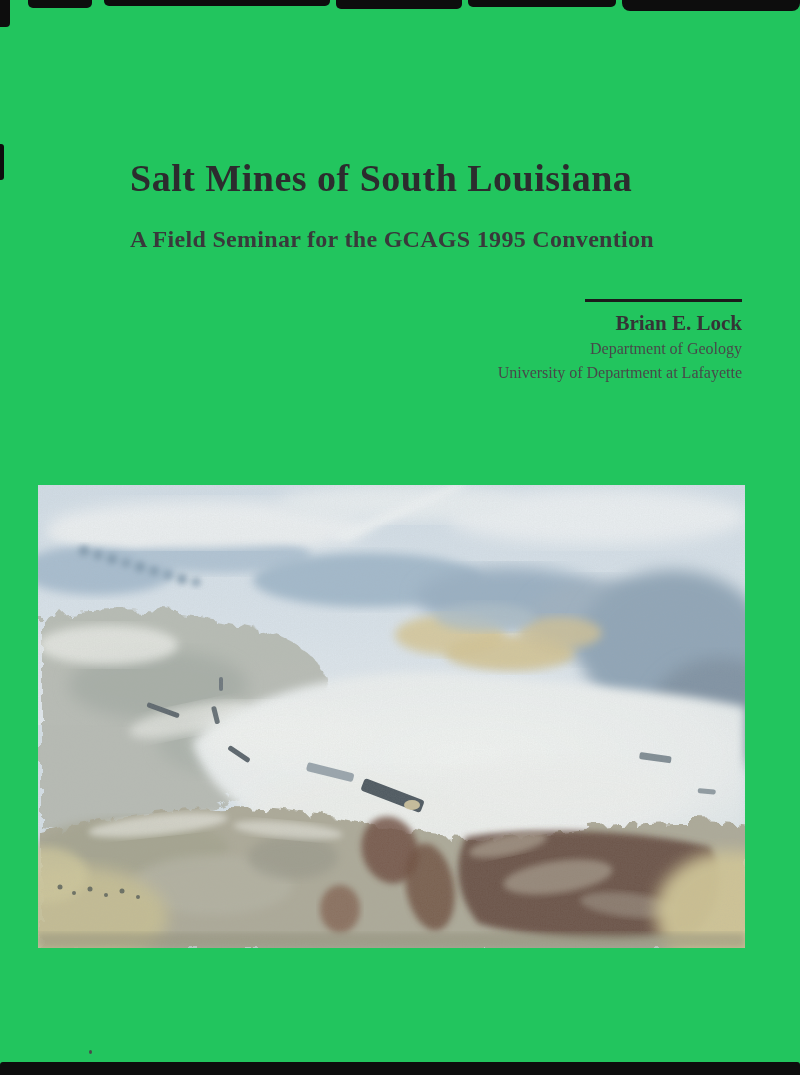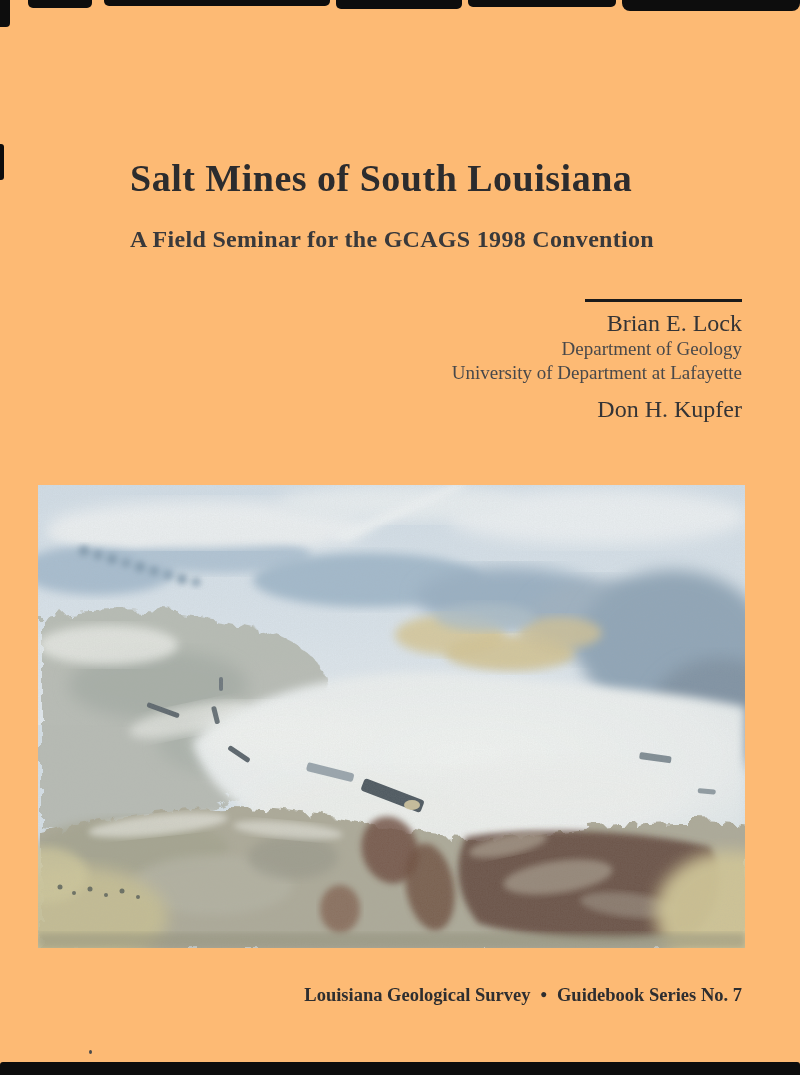--- a/index.html
+++ b/index.html
@@ -3,21 +3,21 @@
 <meta charset="utf-8">
 <style>
   * { margin: 0; padding: 0; box-sizing: border-box; }
   html, body { background: #ffffff; }
   body { font-family: "Liberation Serif", serif; }
 
   .page {
     position: relative;
     width: 800px;
     height: 1075px;
-    background: #fdba74;
+    background: #22c55e;
     overflow: hidden;
   }
 
   
   .scan-seg {
     position: absolute;
     background: #0d0d0d;
     border-radius: 0 0 5px 5px;
   }
   .seg-corner  { left: 0;    top: 0; width: 10px; height: 27px; border-radius: 0 0 4px 0; }
@@ -68,28 +68,28 @@
     width: 157px; height: 3px;
     background: #1b1b1b;
   }
   .author-block {
     position: absolute;
     right: 58px; top: 310px;
     text-align: right;
     color: #3b3b3d;
   }
   .author-name {
-    font-size: 24px;
-    font-weight: normal;
+    font-size: 21px;
+    font-weight: bold;
     line-height: 27px;
     color: #343436;
     white-space: nowrap;
   }
   .author-aff {
-    font-size: 19px;
+    font-size: 16px;
     line-height: 24px;
     color: #48484a;
     white-space: nowrap;
   }
   .author-gap { height: 11px; }
 
   
   .cover-photo {
     position: absolute;
     left: 38px; top: 485px;
@@ -117,29 +117,28 @@
 
   <div class="scan-seg seg-corner"></div>
   <div class="scan-seg seg-1"></div>
   <div class="scan-seg seg-2"></div>
   <div class="scan-seg seg-3"></div>
   <div class="scan-seg seg-4"></div>
   <div class="scan-seg seg-5"></div>
   <div class="scan-seg edge-tick"></div>
 
   <h1 class="cover-title">Salt Mines of South Louisiana</h1>
-  <h2 class="cover-subtitle">A Field Seminar for the GCAGS 1998 Convention</h2>
+  <h2 class="cover-subtitle">A Field Seminar for the GCAGS 1995 Convention</h2>
 
   <div class="author-rule"></div>
   <div class="author-block">
     <div class="author-name">Brian E. Lock</div>
     <div class="author-aff">Department of Geology</div>
     <div class="author-aff">University of Department at Lafayette</div>
     <div class="author-gap"></div>
-    <div class="author-name">Don H. Kupfer</div>
   </div>
 
   <div class="cover-photo">
     <svg viewBox="0 0 707 463" xmlns="http://www.w3.org/2000/svg" preserveAspectRatio="none" role="img">
       <defs>
         <radialGradient id="lakeGrad" cx="50%" cy="45%" r="65%">
           <stop offset="0%" stop-color="#f4f6f4"></stop>
           <stop offset="70%" stop-color="#edf1f1"></stop>
           <stop offset="100%" stop-color="#dfe7ea"></stop>
         </radialGradient>
@@ -259,20 +258,17 @@
         <circle cx="84" cy="406" r="2.5"></circle>
           <circle cx="100" cy="412" r="2"></circle>
       </g>
 
       <rect x="0" y="448" width="707" height="15" fill="#8e8c74" opacity="0.5" filter="url(#blur3)"></rect>
 
       <rect x="0" y="0" width="707" height="463" filter="url(#grain)" opacity="0.14"></rect>
     </svg>
   </div>
 
-  <div class="footer-line">
-    <span>Louisiana Geological Survey</span><span class="sep">•</span><span>Guidebook Series No. 7</span>
-  </div>
 
   <div class="scan-speck"></div>
   <div class="scan-bottom"></div>
 
 </div>
 
 </body></html>

